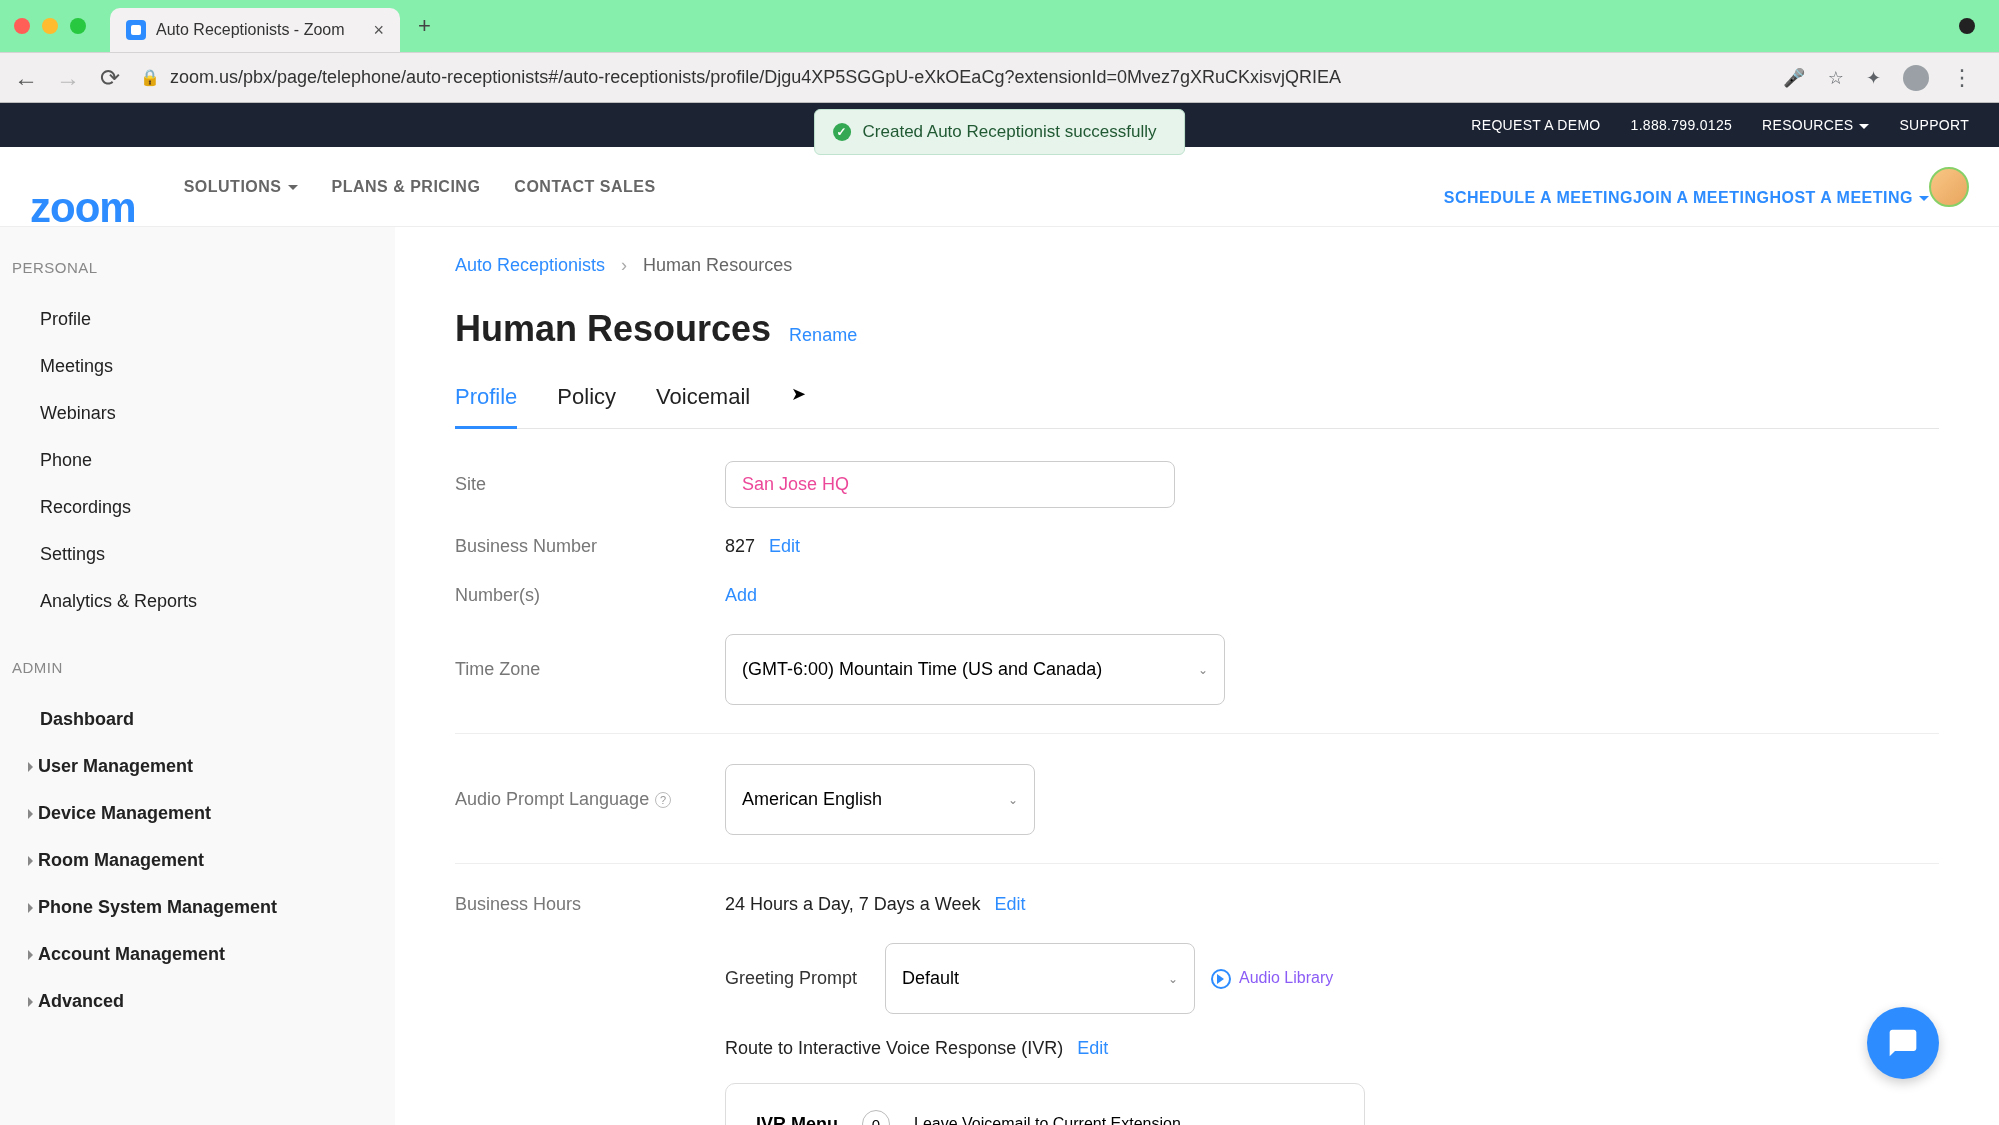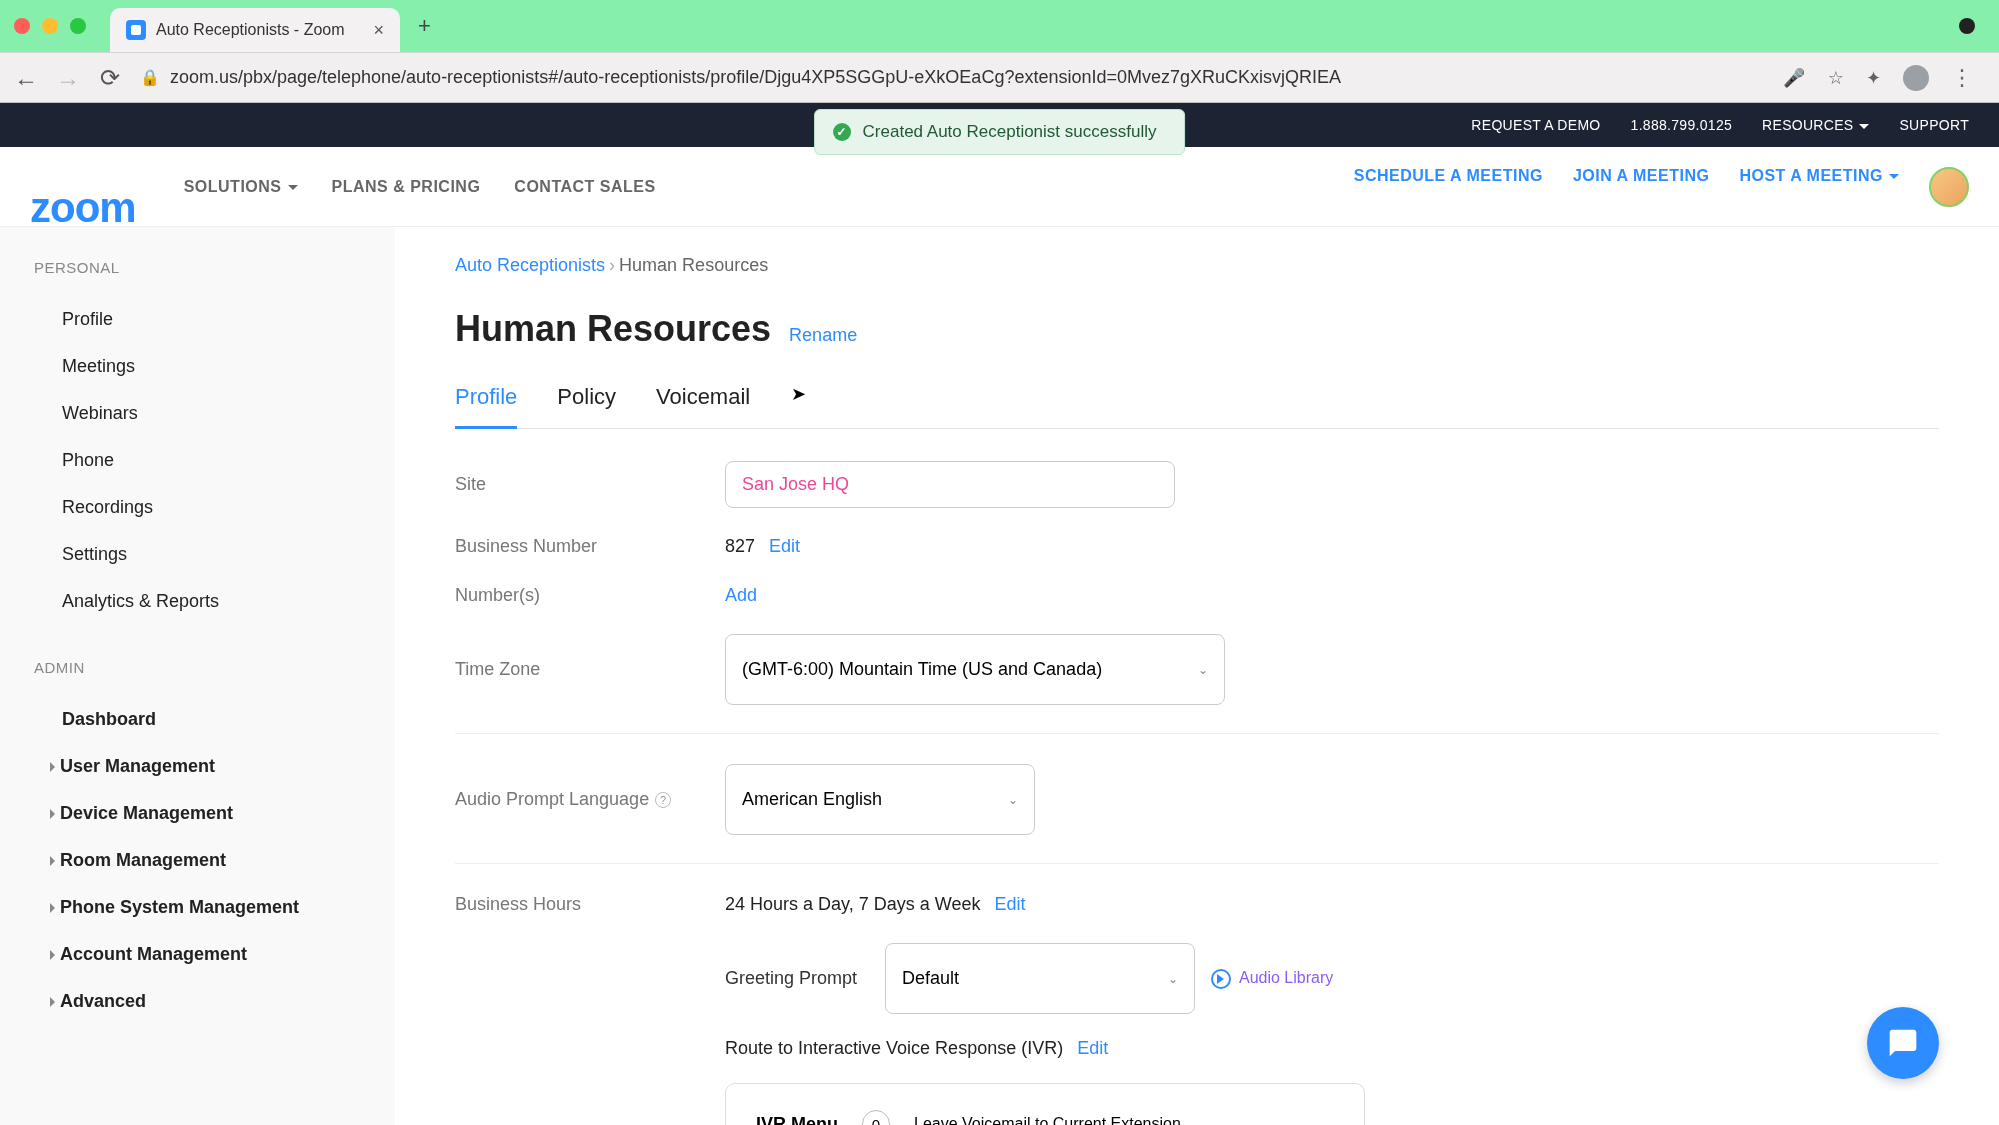--- a/index.html
+++ b/index.html
@@ -37,38 +37,38 @@
   .top-dark .right { margin-left: auto; display: flex; gap: 30px; align-items: center; }
   .top-dark a { color: #fff; text-decoration: none; font-weight: 500; font-size: 14px; letter-spacing:0.3px;}
   .toast { position: absolute; left: 50%; transform: translateX(-50%); background: #e6f4ec; border:1px solid #bfe3ce; color: #215933; padding: 12px 28px 12px 18px; border-radius: 6px; display: flex; align-items: center; gap: 12px; font-size: 17px; top:6px;}
   .toast-check { width: 18px; height: 18px; border-radius: 50%; background: #34a853; display:flex;align-items:center;justify-content:center;color:white;font-size:12px;font-weight:bold;}
 
   
   .main-nav { background: #fff; display: flex; align-items: center; height: 80px; padding: 0 30px; border-bottom: 1px solid #eee;}
   .logo { font-size: 42px; font-weight: 700; color: #2d8cff; letter-spacing:-1px;margin-top:42px;}
   .nav-links { display: flex; gap: 34px; margin-left: 48px; }
   .nav-links a { color: #666; text-decoration: none; font-weight: 600; font-size: 16px; letter-spacing:0.5px;}
-  .nav-right { margin-left: auto; display: flex; gap: 30px; align-items: flex-start; }
+  .nav-right { margin-left: auto; display: flex; align-items: flex-end; }
   .nav-right a { color: #2d8cff; text-decoration: none; font-weight: 600; font-size: 16px; letter-spacing:0.5px;}
   .user-avatar { width: 40px; height: 40px; border-radius: 50%; background: linear-gradient(135deg,#f9c784,#e8a55f); border:2px solid #87d068;}
   .caret-down::after{content:"";display:inline-block;margin-left:6px;border:5px solid transparent;border-top-color:currentColor;vertical-align:middle;position:relative;top:3px;}
 
   
   .layout { display: flex; height: calc(1125px - 52px - 50px - 44px - 80px); }
-  .sidebar { width: 395px; background: #f9f9f9; padding: 32px 0 0 34px; overflow:hidden;}
+  .sidebar { width: 395px; background: #f9f9f9; padding: 32px 0 0 12px; overflow:hidden;}
   .side-section { font-size: 15px; color: #888; font-weight: 500; margin-bottom: 20px; letter-spacing:0.5px;}
   .side-item { display: flex; align-items: center; padding: 13px 0 13px 28px; font-size: 18px; color: #222; cursor: pointer; }
   .side-item.expandable{padding-left:16px;font-weight:600;}
   .side-item.plain{font-weight:400;}
   .side-item.bold{font-weight:600;}
   .caret-right{display:inline-block;width:0;height:0;border:5px solid transparent;border-left-color:#888;}
   .side-gap{height:34px;}
 
   .content { flex: 1; background: #fff; padding: 28px 60px; overflow-y:auto; position:relative;}
-  .breadcrumb { font-size: 18px; color: #666; display: flex; gap: 4px; align-items: center; margin-bottom: 32px;}
+  .breadcrumb { font-size: 18px; color: #666; display: flex; gap: 16px; align-items: center; margin-bottom: 32px;}
   .breadcrumb .link { color: #2d8cff; cursor: pointer; }
   .bc-sep { color: #aaa; }
   .title-row { display: flex; align-items: baseline; gap: 18px; margin-bottom: 34px;}
   .page-title { font-size: 36px; font-weight: 700; color: #222; }
   .rename { color: #2d8cff; font-size: 18px; cursor: pointer; }
 
   .tabs { display: flex; gap: 40px; border-bottom: 1px solid #e5e5e5; margin-bottom: 32px;}
   .tab-item { font-size: 22px; padding-bottom: 16px; color: #222; cursor: pointer; }
   .tab-item.active { color: #2d8cff; border-bottom: 3px solid #2d8cff; margin-bottom:-1px;}
 

